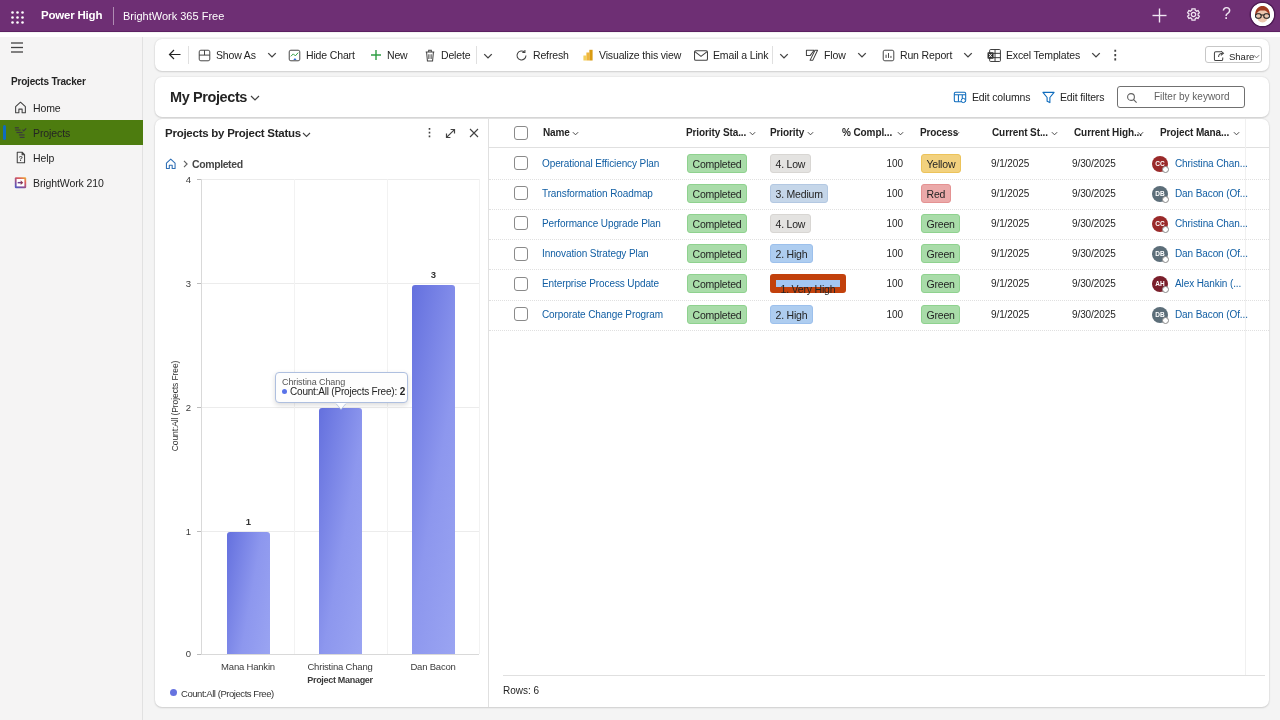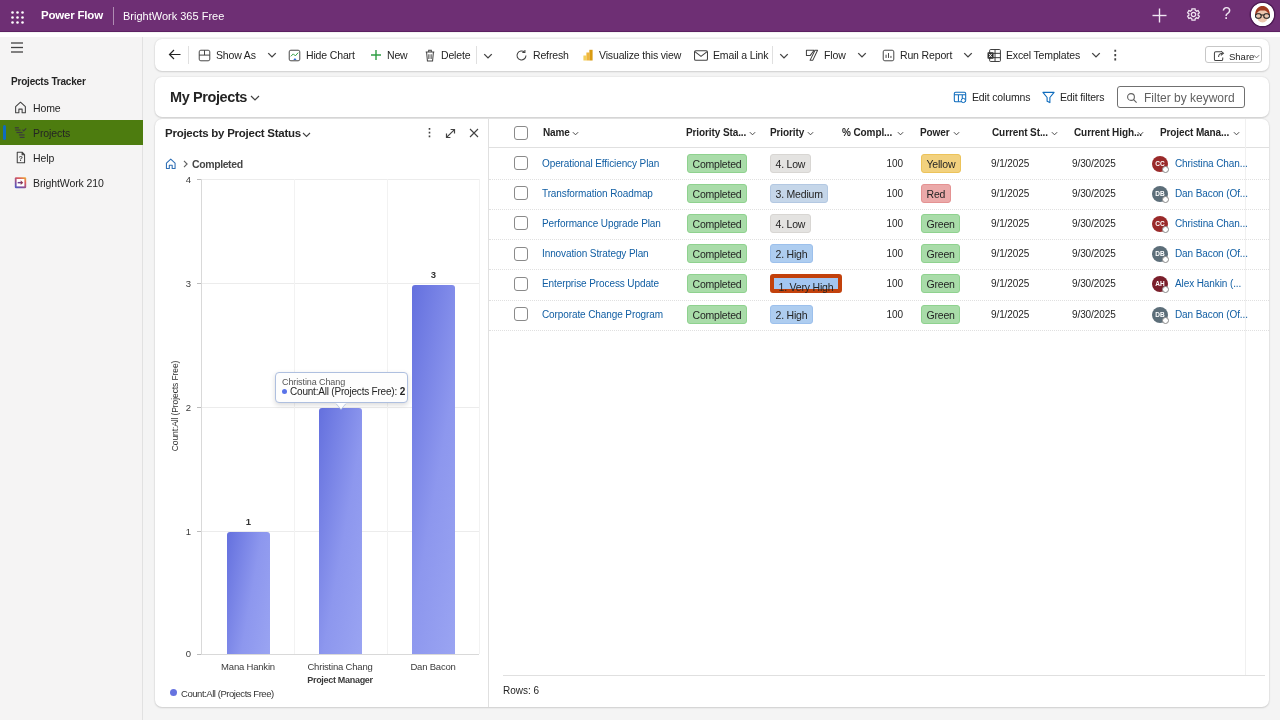--- a/index.html
+++ b/index.html
@@ -28,38 +28,38 @@
 #viewhdr { left:155px; top:77px; width:1114px; height:40px; }
 #content { left:155px; top:119px; width:1114px; height:588px; }
 
 .cmditem { position:absolute; top:0; height:32px; display:flex; align-items:center; gap:5px; color:#242424; font-size:10.5px; letter-spacing:-0.15px; }
 .csep { position:absolute; top:7px; width:1px; height:18px; background:#e0e0e0; }
 .chev { display:inline-block; width:7px; height:7px; }
 .cmditem .chev { width:10px; height:10px; }
 
 #viewhdr .vtitle { position:absolute; left:15px; top:12px; font-size:14.5px; font-weight:700; color:#242424; letter-spacing:-0.4px; }
 #filterbox { position:absolute; left:962px; top:9px; width:128px; height:22px; border:1px solid #707070; border-radius:3px; background:#fff; }
-#filterbox .ph { position:absolute; left:26px; top:4px; font-size:12px; color:#616161; }
+#filterbox .ph { position:absolute; left:36px; top:4px; font-size:10px; color:#616161; }
 
 #chartpane { position:absolute; left:0; top:0; width:334px; height:588px; border-right:1px solid #e0e0e0; }
 .gridline { position:absolute; left:46px; width:278px; height:1px; background:#ececec; }
 .bar { position:absolute; width:43px; background:linear-gradient(100deg,#6470de 0%, #8d97ee 55%, #9aa4f2 100%); border-radius:3px 3px 0 0; }
 .xlab { position:absolute; font-size:9.5px; color:#3b3b3b; letter-spacing:-0.2px; text-align:center; width:80px; }
 .ylab { position:absolute; font-size:9.5px; color:#3b3b3b; text-align:right; width:14px; left:22px; }
 .dlab { position:absolute; font-size:9.5px; font-weight:700; color:#333; text-align:center; width:43px; }
 
 .ghead { position:absolute; top:0; font-size:10px; font-weight:700; color:#242424; letter-spacing:-0.1px; }
 .cell { position:absolute; top:9px; font-size:10px; color:#242424; letter-spacing:-0.1px; white-space:nowrap; }
 .link { color:#115ea3; }
 .badge { position:absolute; top:5px; height:19px; line-height:18px; border-radius:3px; font-size:10.5px; padding:0 4.5px; color:#242424; letter-spacing:-0.2px; }
 .b-green { background:#a9dca9; border:1px solid #8fd28f; }
 .b-gray { background:#e4e3e1; border:1px solid #d8d6d3; }
 .b-medium { background:#c5d6e9; border:1px solid #b3c8e2; }
 .b-high { background:#aecdf0; border:1px solid #9cc0ec; }
-.b-vhigh { background:#a3c6f2; border:4px solid #c2410c; }
+.b-vhigh { background:#a3c6f2; border:6px solid #c2410c; }
 .b-yellow { background:#f2d17e; border:1px solid #ecc35a; }
 .b-red { background:#eba9a9; border:1px solid #e49292; }
 .cbx { position:absolute; width:14px; height:14px; border:1px solid #8a8a8a; border-radius:3px; background:#fff; }
 .rowsep { position:absolute; left:334px; width:780px; border-top:1px dotted #e0e0e0; }
 .avatar { position:absolute; width:16px; height:16px; border-radius:50%; color:#fff; font-size:6.5px; font-weight:700; text-align:center; line-height:16px; letter-spacing:0; }
 .presence { position:absolute; width:7px; height:7px; border-radius:50%; background:#fff; border:1.5px solid #8a8a8a; }
 </style>
 </head>
 <body>
 
@@ -70,21 +70,21 @@
         <circle cx="6.5" cy="1.5" r="1.3"></circle>
         <circle cx="11.5" cy="1.5" r="1.3"></circle>
         <circle cx="1.5" cy="6.5" r="1.3"></circle>
         <circle cx="6.5" cy="6.5" r="1.3"></circle>
         <circle cx="11.5" cy="6.5" r="1.3"></circle>
         <circle cx="1.5" cy="11.5" r="1.3"></circle>
         <circle cx="6.5" cy="11.5" r="1.3"></circle>
         <circle cx="11.5" cy="11.5" r="1.3"></circle>
       </g>
   </svg>
-  <div class="brand">Power Flow</div>
+  <div class="brand">Power High</div>
   <div class="brandsep"></div>
   <div class="env">BrightWork 365 Free</div>
   <svg class="abs" style="left:1151px;top:7px" width="17" height="17" viewBox="0 0 17 17">
       <line x1="8.5" y1="1.5" x2="8.5" y2="15.5" stroke="#f0e6f2" stroke-width="1.4"></line>
       <line x1="1.5" y1="8.5" x2="15.5" y2="8.5" stroke="#f0e6f2" stroke-width="1.4"></line>
     </svg>
   <svg class="abs" style="left:1186px;top:7px" width="15" height="15" viewBox="0 0 24 24">
       <path fill="none" stroke="#f0e6f2" stroke-width="2" d="M12 15.5A3.5 3.5 0 1 0 12 8.5a3.5 3.5 0 0 0 0 7Zm7.4-3.5a7.4 7.4 0 0 0-.1-1.2l2.1-1.6-2-3.5-2.5 1a7.6 7.6 0 0 0-2-1.2L14.5 3h-5l-.4 2.5a7.6 7.6 0 0 0-2 1.2l-2.5-1-2 3.5 2.1 1.6a7.4 7.4 0 0 0 0 2.4L2.6 14.8l2 3.5 2.5-1a7.6 7.6 0 0 0 2 1.2l.4 2.5h5l.4-2.5a7.6 7.6 0 0 0 2-1.2l2.5 1 2-3.5-2.1-1.6c.1-.4.1-.8.1-1.2Z"></path>
     </svg>
   <div class="abs" style="left:1222px;top:5px;color:#f0e6f2;font-size:16px;font-weight:400">?</div>
@@ -388,21 +388,21 @@
         <path d="M1 2.5l3 3 3-3" fill="none" stroke="#424242" stroke-width="1.1"></path>
       </svg>
     <div class="ghead" style="left:615px;top:8px">Priority</div>
     <svg class="chev abs" style="left:652px;top:11px" viewBox="0 0 8 8">
         <path d="M1 2.5l3 3 3-3" fill="none" stroke="#424242" stroke-width="1.1"></path>
       </svg>
     <div class="ghead" style="left:687px;top:8px">% Compl...</div>
     <svg class="chev abs" style="left:742px;top:11px" viewBox="0 0 8 8">
         <path d="M1 2.5l3 3 3-3" fill="none" stroke="#424242" stroke-width="1.1"></path>
       </svg>
-    <div class="ghead" style="left:765px;top:8px">Power</div>
+    <div class="ghead" style="left:765px;top:8px">Process</div>
     <svg class="chev abs" style="left:798px;top:11px" viewBox="0 0 8 8">
         <path d="M1 2.5l3 3 3-3" fill="none" stroke="#424242" stroke-width="1.1"></path>
       </svg>
     <div class="ghead" style="left:837px;top:8px">Current St...</div>
     <svg class="chev abs" style="left:896px;top:11px" viewBox="0 0 8 8">
         <path d="M1 2.5l3 3 3-3" fill="none" stroke="#424242" stroke-width="1.1"></path>
       </svg>
     <div class="ghead" style="left:919px;top:8px">Current High...</div>
     <svg class="chev abs" style="left:982px;top:11px" viewBox="0 0 8 8">
         <path d="M1 2.5l3 3 3-3" fill="none" stroke="#424242" stroke-width="1.1"></path>

